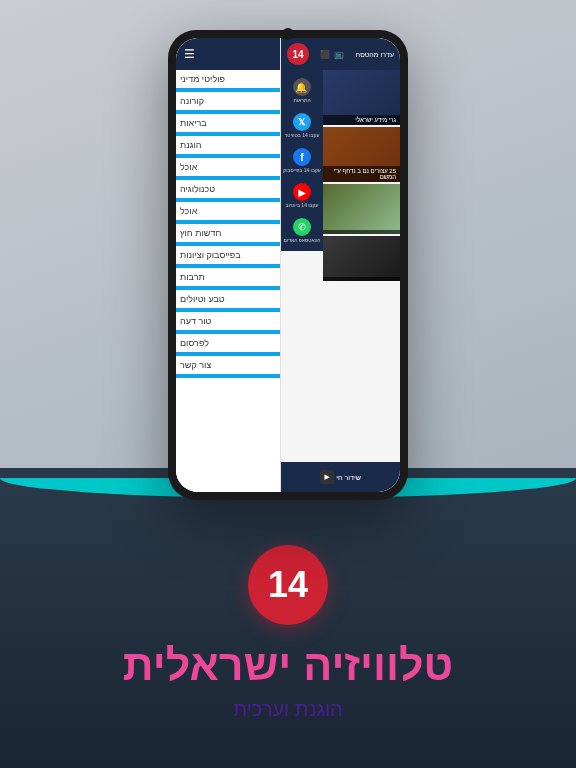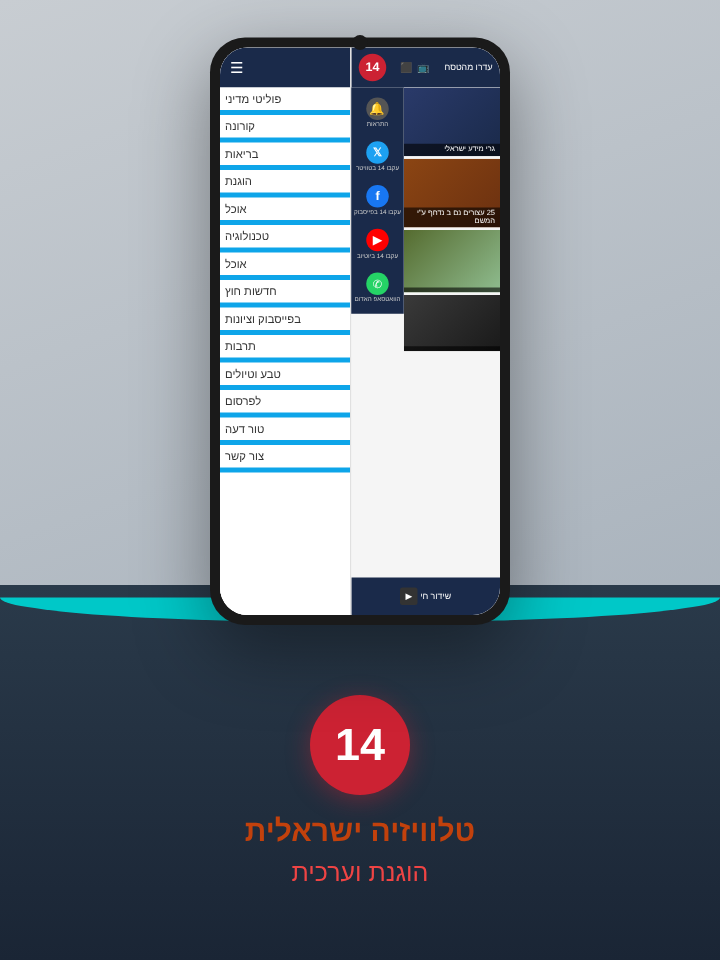--- a/index.html
+++ b/index.html
@@ -315,31 +315,31 @@
       align-items: center;
       justify-content: center;
       color: #fff;
       font-size: 36px;
       font-weight: bold;
       margin-bottom: 16px;
       box-shadow: 0 4px 20px rgba(204,34,51,0.4);
     }
 
     .main-title {
-      color: #c2410c;
-      font-size: 24px;
+      color: #ec4899;
+      font-size: 43px;
       font-weight: bold;
       direction: rtl;
       text-align: center;
       margin-bottom: 8px;
       font-family: Arial, sans-serif;
     }
 
     .sub-title {
-      color: #ef4444;
+      color: #4c1d95;
       font-size: 20px;
       direction: rtl;
       text-align: left;
       font-family: Arial, sans-serif;
     }
 
     
     .teal-bar {
       position: absolute;
       bottom: 270px;
@@ -371,22 +371,22 @@
           <div class="menu-item">קורונה</div>
           <div class="menu-item">בריאות</div>
           <div class="menu-item">הוגנת</div>
           <div class="menu-item">אוכל</div>
           <div class="menu-item">טכנולוגיה</div>
           <div class="menu-item">אוכל</div>
           <div class="menu-item">חדשות חוץ</div>
           <div class="menu-item">בפייסבוק וציונות</div>
           <div class="menu-item">תרבות</div>
           <div class="menu-item">טבע וטיולים</div>
+          <div class="menu-item">טור דעה</div>
           <div class="menu-item">לפרסום</div>
-          <div class="menu-item">טור דעה</div>
           <div class="menu-item">צור קשר</div>
         </div>
       </div>
 
       <div class="main-content">
         <div class="top-bar">
           <div class="app-logo">14</div>
           <div class="top-bar-icons">
             <span style="color:#fff;font-size:8px;">⬛</span>
             <span style="color:#fff;font-size:8px;">📺</span>

